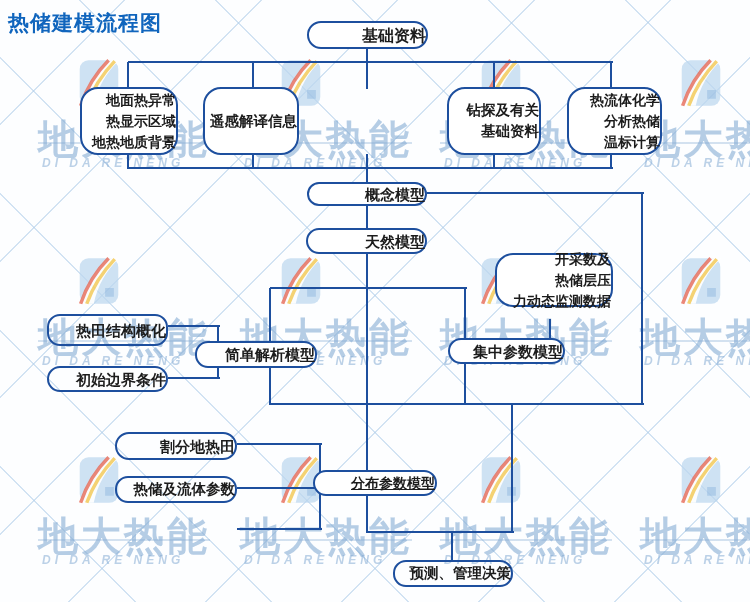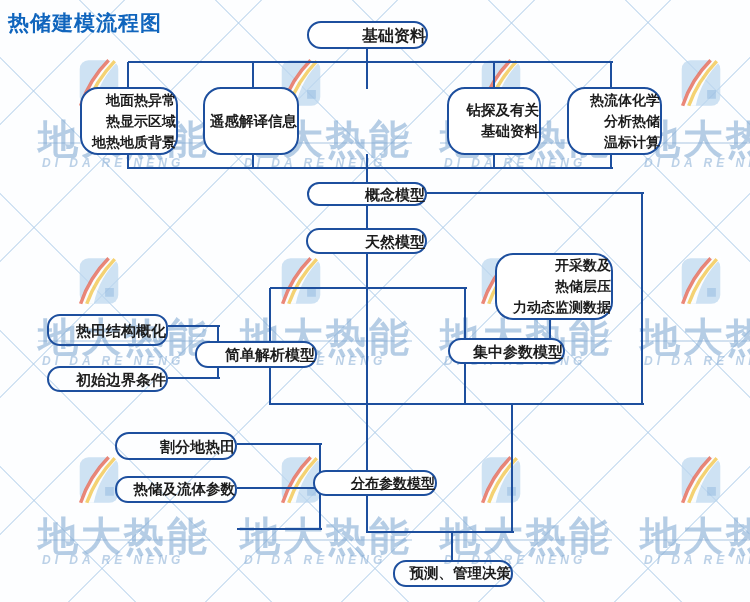--- a/index.html
+++ b/index.html
@@ -243,21 +243,21 @@
         <div class="ln">热流体化学</div>
         <div class="ln">分析热储</div>
         <div class="ln">温标计算</div>
       </div>
       <div class="node filled" style="left: 307px; top: 182px; width: 120px; height: 24px; border-radius: 12px; font-size: 15px; padding-left: 28px;">
         <div class="ln">概念模型</div>
       </div>
       <div class="node filled" style="left: 306px; top: 228px; width: 121px; height: 26px; border-radius: 13px; font-size: 15px;">
         <div class="ln">天然模型</div>
       </div>
-      <div class="node filled" style="left: 495px; top: 253px; width: 118px; height: 67px; border-radius: 18px; font-size: 14px;">
+      <div class="node filled" style="left: 495px; top: 253px; width: 118px; height: 54px; border-radius: 18px; font-size: 14px;">
         <div class="ln">开采数及</div>
         <div class="ln">热储层压</div>
         <div class="ln">力动态监测数据</div>
       </div>
       <div class="node filled" style="left: 448px; top: 338px; width: 117px; height: 26px; border-radius: 13px; font-size: 15px;">
         <div class="ln">集中参数模型</div>
       </div>
       <div class="node hollow" style="left: 47px; top: 314px; width: 121px; height: 32px; border-radius: 13px; font-size: 15px;">
         <div class="ln">热田结构概化</div>
       </div>

